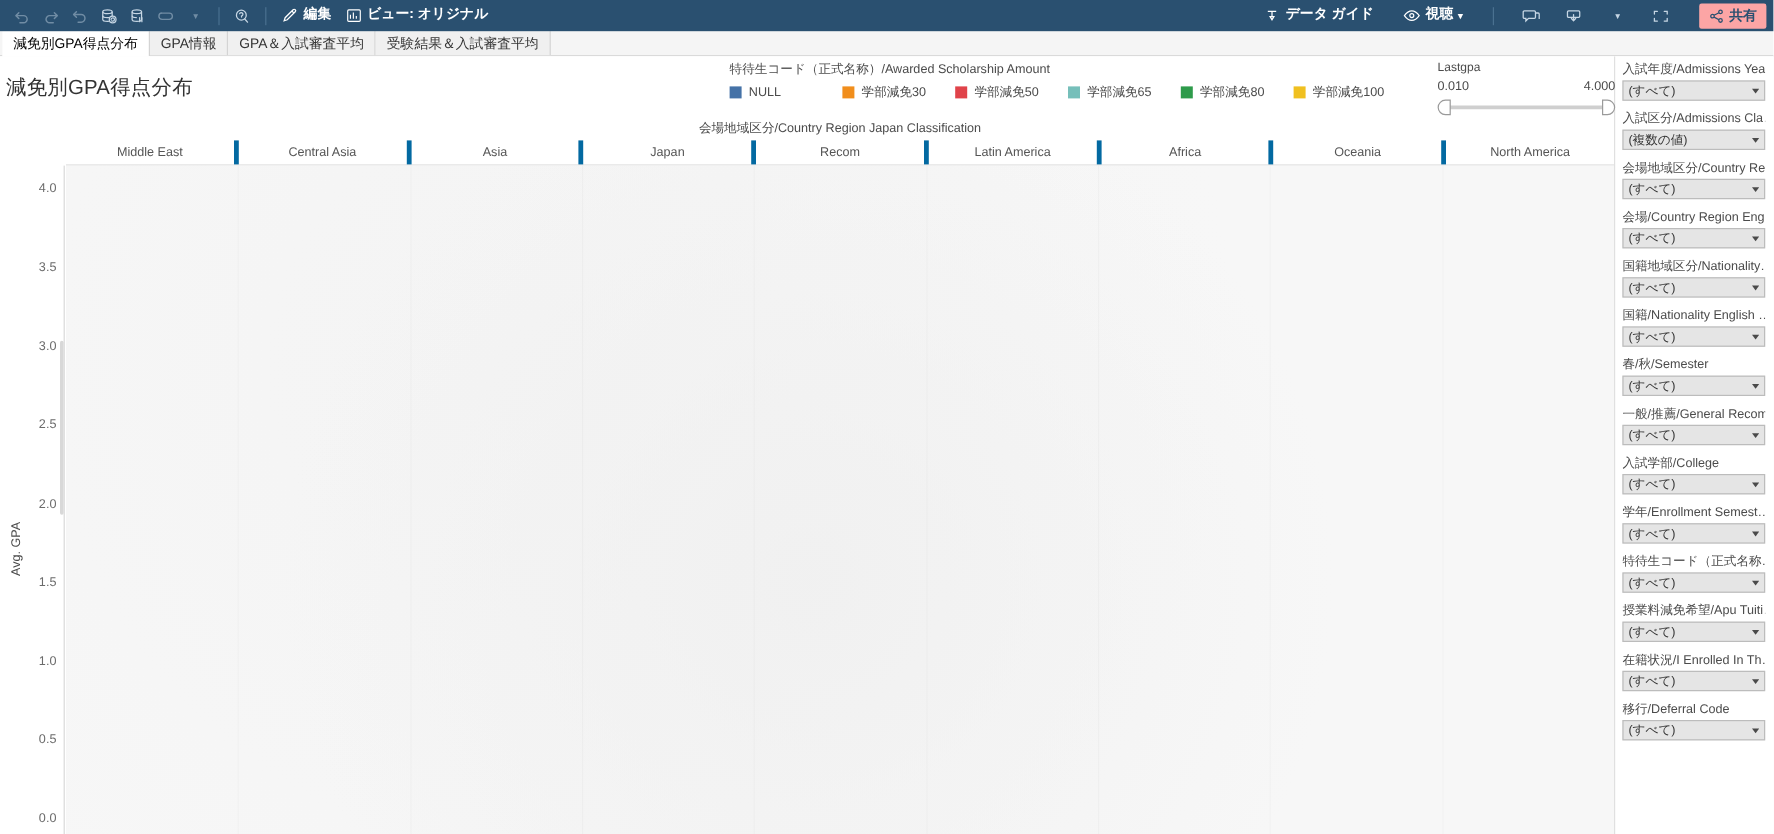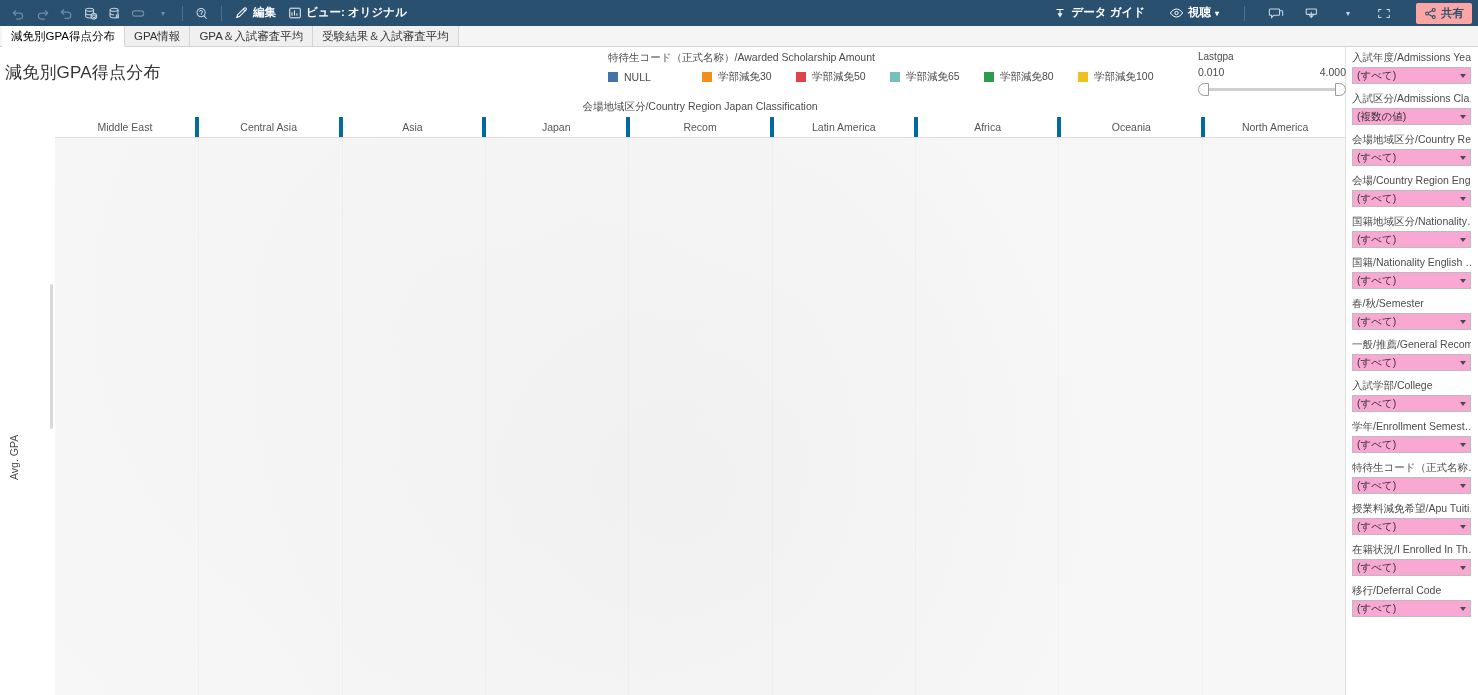--- a/index.html
+++ b/index.html
@@ -285,21 +285,21 @@
     color: #4b4b4b;
     margin-bottom: 2px;
     white-space: nowrap;
     overflow: hidden;
     text-overflow: clip;
   }
   .flt-select {
     position: relative;
     height: 17px;
     border: 1px solid #bcbcbc;
-    background: #f9a8d4;
+    background: #e5e5e5;
     display: flex;
     align-items: center;
     padding: 0 16px 0 4px;
     font-size: 10.5px;
     color: #333333;
     cursor: pointer;
     white-space: nowrap;
     overflow: hidden;
   }
   .flt-arrow {
@@ -547,20 +547,31 @@
         <div class="col-hdr">
             <span>Oceania</span>
           </div>
         <div class="col-hdr">
             <span>North America</span>
           </div>
       </div>
 
       <div class="axis-title">Avg. GPA</div>
 
+      <div class="y-axis">
+        <div class="y-tick" style="top:3.5%">4.0</div>
+        <div class="y-tick" style="top:15.3%">3.5</div>
+        <div class="y-tick" style="top:27.1%">3.0</div>
+        <div class="y-tick" style="top:38.8%">2.5</div>
+        <div class="y-tick" style="top:50.6%">2.0</div>
+        <div class="y-tick" style="top:62.3%">1.5</div>
+        <div class="y-tick" style="top:74.1%">1.0</div>
+        <div class="y-tick" style="top:85.8%">0.5</div>
+        <div class="y-tick" style="top:97.6%">0.0</div>
+      </div>
 
       <div class="y-scrollhint"></div>
 
       <div class="plot">
         <div class="plot-divider" style="left:11.11%"></div>
         <div class="plot-divider" style="left:22.22%"></div>
         <div class="plot-divider" style="left:33.33%"></div>
         <div class="plot-divider" style="left:44.44%"></div>
         <div class="plot-divider" style="left:55.55%"></div>
         <div class="plot-divider" style="left:66.66%"></div>

